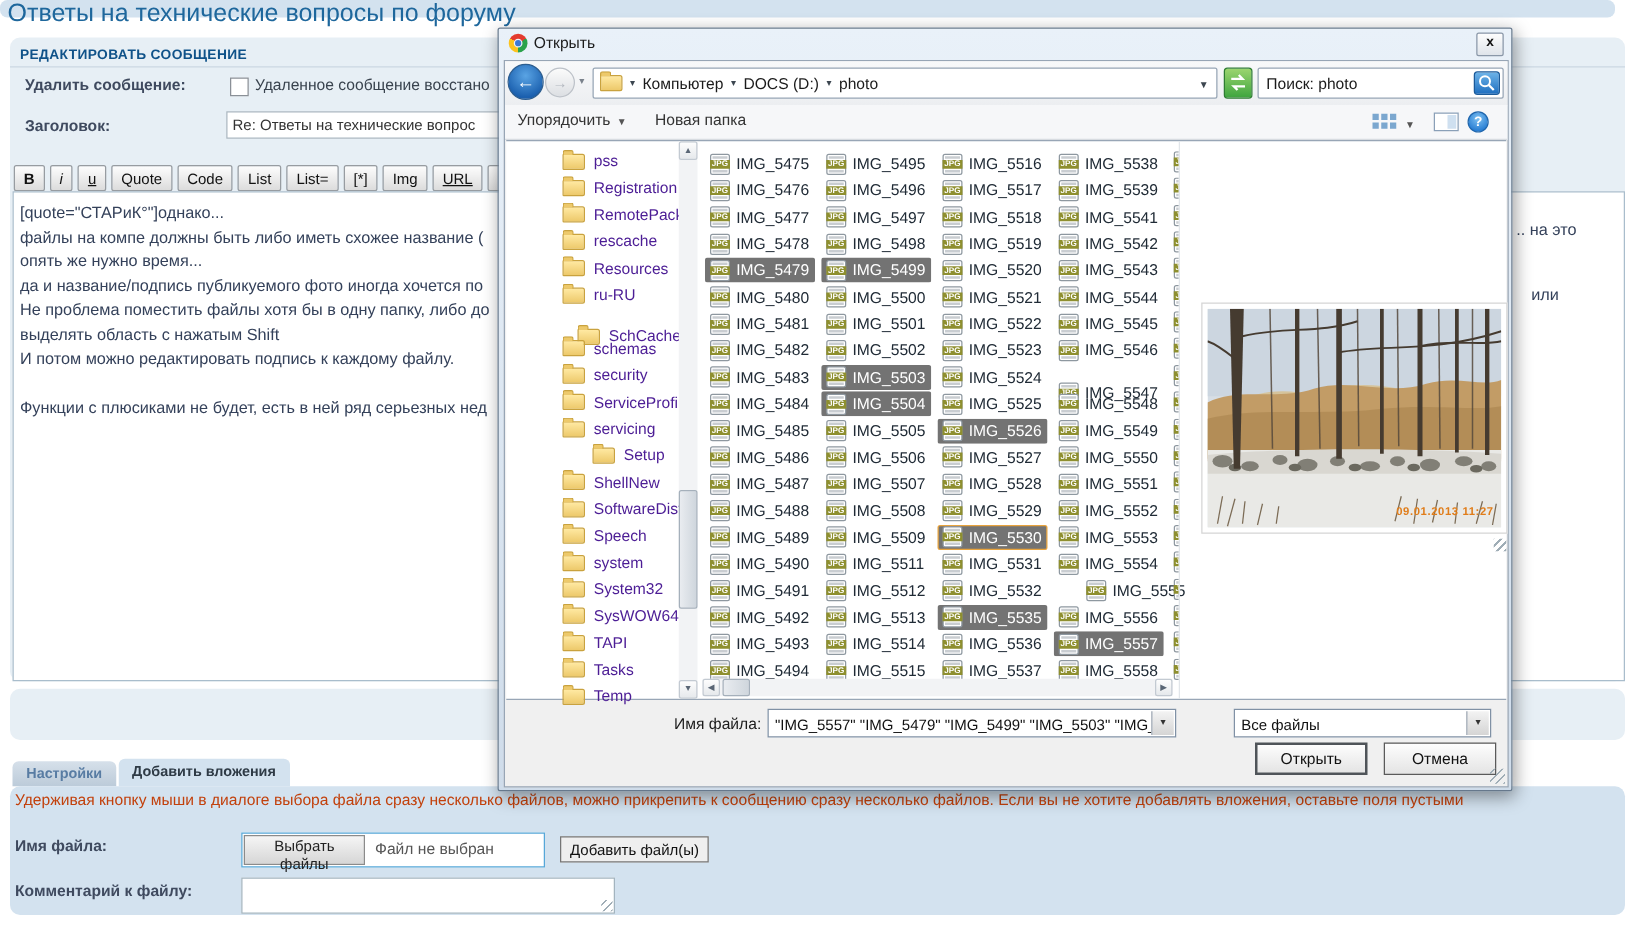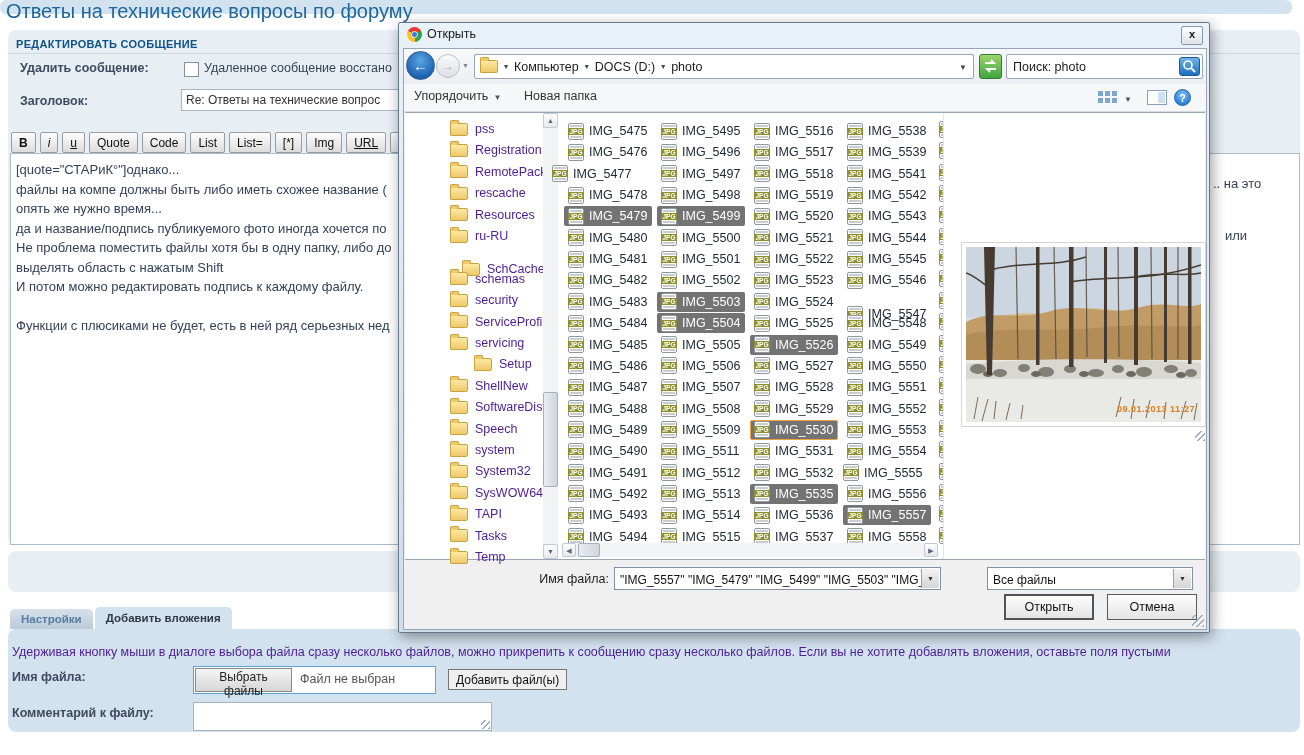--- a/index.html
+++ b/index.html
@@ -29,21 +29,21 @@
     border:1px solid #a9bdcc;overflow:hidden;}
   .mline{height:19.5px;line-height:19.5px;font-size:13px;color:#34415a;white-space:pre;padding-left:5px;}
   #msg-box .pad{height:6px;}
   .frag{position:absolute;font-size:13px;color:#34415a;white-space:pre;}
   .frag1{left:1202px;top:22px;}
   .frag2{left:1214px;top:74px;}
   #forum-tabs{position:absolute;left:10px;top:607px;display:flex;align-items:flex-end;gap:2px;}
   .ftab{padding:0 11px;height:20px;line-height:20px;font-size:11.5px;font-weight:bold;
     background:linear-gradient(#d6e0ea,#bccbd9);color:#587ca3;border-radius:5px 5px 0 0;white-space:nowrap;}
   .ftab.active{height:22px;line-height:23px;background:#d3e2ef;color:#2e3a45;}
-  #attach-note{position:absolute;left:4px;top:16px;font-size:12.5px;color:#4c1d95;white-space:nowrap;width:1284px;overflow:hidden;}
+  #attach-note{position:absolute;left:4px;top:4px;font-size:12.5px;color:#c2410c;white-space:nowrap;width:1284px;overflow:hidden;}
   #fn-label{left:4px;top:41px;}
   #cm-label{left:4px;top:77px;}
   #file-input{position:absolute;left:185px;top:37px;width:241px;height:26px;background:#fff;border:1px solid #56a7d8;}
   #choose-btn{position:absolute;left:1px;top:1px;bottom:1px;width:97px;background:linear-gradient(#f5f5f5,#d6d6d6);
     border:1px solid #8b8b8b;font-size:12px;color:#222;font-family:"Liberation Sans",sans-serif;}
   #nofile{position:absolute;left:106px;top:5px;font-size:12.5px;color:#555;white-space:nowrap;}
   #add-btn{position:absolute;left:440px;top:40px;height:21px;padding:0 7px;background:#efefef;
     border:1px solid #767676;font-size:12px;color:#111;font-family:"Liberation Sans",sans-serif;}
   #cm-area{position:absolute;left:185px;top:73px;width:297px;height:27px;background:#fff;border:1px solid #a3b4bf;}
   .grip{position:absolute;background:repeating-linear-gradient(315deg,#9fadb6 0 1.5px,transparent 1.5px 4.5px);}
@@ -378,21 +378,21 @@
                 <i>JPG</i>
               </span>
               <span class="fname">IMG_5475</span>
             </div>
             <div class="fitem" style="left: 159px; top: 29.35px;">
               <span class="jpgicon">
                 <i>JPG</i>
               </span>
               <span class="fname">IMG_5476</span>
             </div>
-            <div class="fitem" style="left: 143px; top: 50.7px;">
+            <div class="fitem" style="left: 159px; top: 50.7px;">
               <span class="jpgicon">
                 <i>JPG</i>
               </span>
               <span class="fname">IMG_5477</span>
             </div>
             <div class="fitem" style="left: 159px; top: 72.05px;">
               <span class="jpgicon">
                 <i>JPG</i>
               </span>
               <span class="fname">IMG_5478</span>
@@ -822,21 +822,21 @@
                 <i>JPG</i>
               </span>
               <span class="fname">IMG_5553</span>
             </div>
             <div class="fitem" style="left: 438px; top: 328.25px;">
               <span class="jpgicon">
                 <i>JPG</i>
               </span>
               <span class="fname">IMG_5554</span>
             </div>
-            <div class="fitem" style="left: 434px; top: 349.6px;">
+            <div class="fitem" style="left: 460px; top: 349.6px;">
               <span class="jpgicon">
                 <i>JPG</i>
               </span>
               <span class="fname">IMG_5555</span>
             </div>
             <div class="fitem" style="left: 438px; top: 370.95px;">
               <span class="jpgicon">
                 <i>JPG</i>
               </span>
               <span class="fname">IMG_5556</span>

